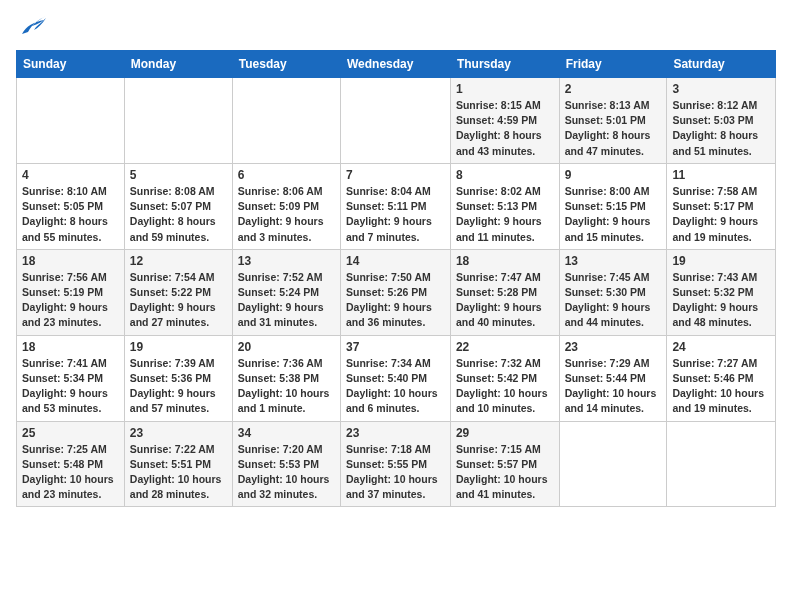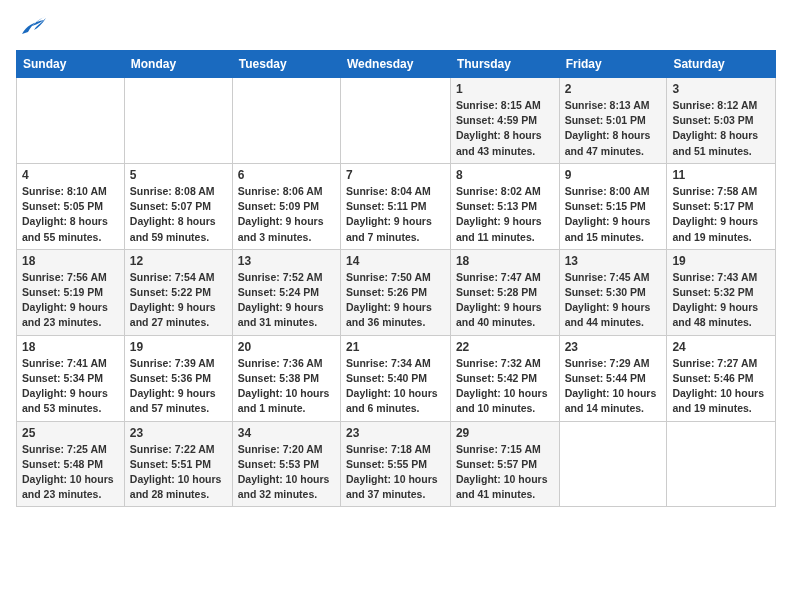--- a/index.html
+++ b/index.html
@@ -208,21 +208,21 @@
         </td>
         <td>
           <span class="day-num">19</span>
           <div class="day-info">Sunrise: 7:39 AM<br>Sunset: 5:36 PM<br>Daylight: 9 hours<br>and 57 minutes.</div>
         </td>
         <td>
           <span class="day-num">20</span>
           <div class="day-info">Sunrise: 7:36 AM<br>Sunset: 5:38 PM<br>Daylight: 10 hours<br>and 1 minute.</div>
         </td>
         <td>
-          <span class="day-num">21</span>
+          <span class="day-num">37</span>
           <div class="day-info">Sunrise: 7:34 AM<br>Sunset: 5:40 PM<br>Daylight: 10 hours<br>and 6 minutes.</div>
         </td>
         <td>
           <span class="day-num">22</span>
           <div class="day-info">Sunrise: 7:32 AM<br>Sunset: 5:42 PM<br>Daylight: 10 hours<br>and 10 minutes.</div>
         </td>
         <td>
           <span class="day-num">23</span>
           <div class="day-info">Sunrise: 7:29 AM<br>Sunset: 5:44 PM<br>Daylight: 10 hours<br>and 14 minutes.</div>
         </td>

